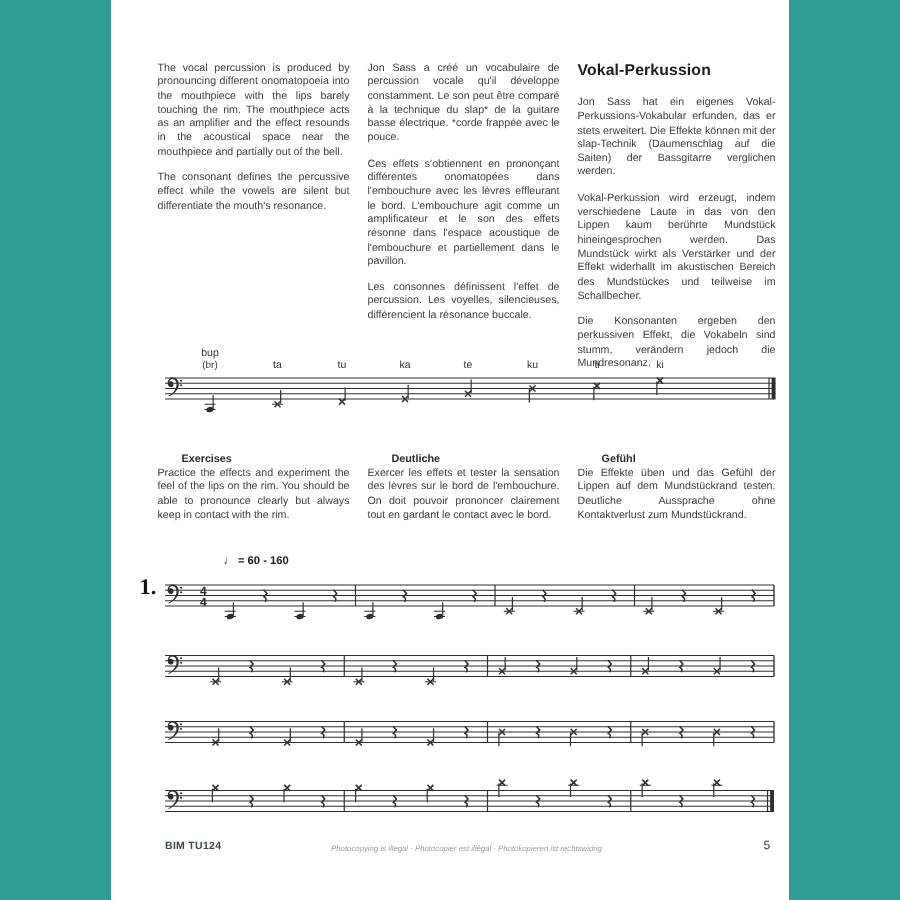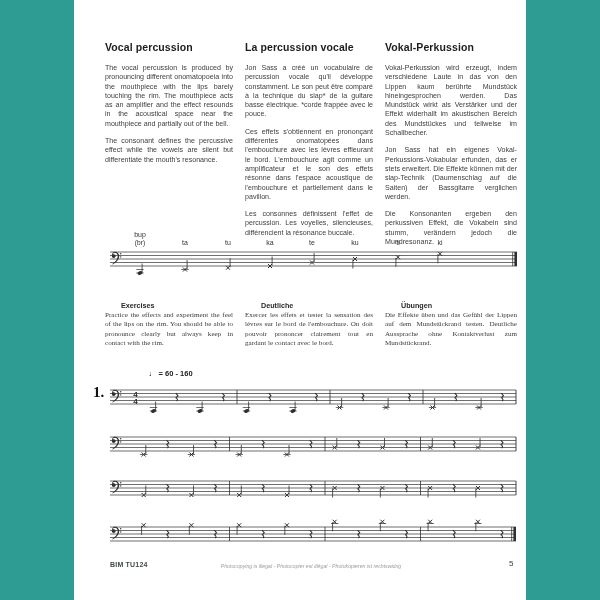--- a/index.html
+++ b/index.html
@@ -7,50 +7,48 @@
     width:600px;height:600px;position:relative;background:#ffffff;
     font-family:"Liberation Sans", sans-serif;overflow:hidden;
   }
   .abs{position:absolute;}
   .sidebar{position:absolute;top:0;width:74px;height:600px;}
   .cols{position:absolute;left:105px;width:412px;display:grid;
         grid-template-columns:128px 128px 132px;column-gap:12px;}
   .col .h{font-size:10.5px;font-weight:bold;color:#1c1c1c;margin:0 0 11px 0;letter-spacing:0.1px;}
   .col p{font-size:7.1px;line-height:9.3px;color:#3d3d3d;text-align:justify;margin:0 0 8px 0;}
   .ex-h{font-size:7.2px;font-weight:bold;color:#2a2a2a;margin:0 0 1px 0;padding-left:16px;}
-  .ex-p{font-size:7.1px;line-height:9.2px;color:#3d3d3d;text-align:justify;margin:0;font-family:Liberation Serif, serif;}
+  .ex-p{font-size:7.1px;line-height:9.2px;color:#3d3d3d;text-align:justify;margin:0;}
   .tempo{font-size:7.5px;font-weight:bold;color:#222;}
   .ex-number{font-family:"Liberation Serif", serif;font-size:15px;font-weight:bold;color:#111;}
   .foot-cat{font-size:7px;color:#3f4a48;font-weight:bold;letter-spacing:0.2px;}
   .foot-notice{font-size:5.2px;font-style:italic;color:#9aa0a0;text-align:center;width:412px;}
   .foot-page{font-size:8px;color:#3a3a3a;}
   svg text{font-family:"Liberation Sans", sans-serif;}
 </style>
 </head>
 <body style="background: rgb(255, 255, 255);">
 
 <div class="sidebar" style="left: 0px; background: rgb(46, 156, 146);"></div>
 <div class="sidebar" style="left: 526px; background: rgb(46, 156, 146);"></div>
 
 <div class="cols" style="top:41px;">
   <div class="col">
-    <div class="h">Vocal percussion</div>
     <p>The vocal percussion is produced by pronouncing different onomatopoeia into the mouthpiece with the lips barely touching the rim. The mouthpiece acts as an amplifier and the effect resounds in the acoustical space near the mouthpiece and partially out of the bell.</p>
     <p>The consonant defines the percussive effect while the vowels are silent but differentiate the mouth's resonance.</p>
   </div>
   <div class="col">
-    <div class="h">La percussion vocale</div>
     <p>Jon Sass a créé un vocabulaire de percussion vocale qu'il développe constamment. Le son peut être comparé à la technique du slap* de la guitare basse électrique. *corde frappée avec le pouce.</p>
     <p>Ces effets s'obtiennent en prononçant différentes onomatopées dans l'embouchure avec les lèvres effleurant le bord. L'embouchure agit comme un amplificateur et le son des effets résonne dans l'espace acoustique de l'embouchure et partiellement dans le pavillon.</p>
     <p>Les consonnes définissent l'effet de percussion. Les voyelles, silencieuses, différencient la résonance buccale.</p>
   </div>
   <div class="col">
     <div class="h">Vokal-Perkussion</div>
+    <p>Jon Sass hat ein eigenes Vokal-Perkussions-Vokabular erfunden, das er stets erweitert. Die Effekte können mit der slap-Technik (Daumenschlag auf die Saiten) der Bassgitarre verglichen werden.</p>
     <p>Vokal-Perkussion wird erzeugt, indem verschiedene Laute in das von den Lippen kaum berührte Mundstück hineingesprochen werden. Das Mundstück wirkt als Verstärker und der Effekt widerhallt im akustischen Bereich des Mundstückes und teilweise im Schallbecher.</p>
-    <p>Jon Sass hat ein eigenes Vokal-Perkussions-Vokabular erfunden, das er stets erweitert. Die Effekte können mit der slap-Technik (Daumenschlag auf die Saiten) der Bassgitarre verglichen werden.</p>
     <p>Die Konsonanten ergeben den perkussiven Effekt, die Vokabeln sind stumm, verändern jedoch die Mundresonanz.</p>
   </div>
 </div>
 
 <svg id="syllable-staff" class="abs" style="left:100px;top:226px;" width="425" height="64">
     <line x1="10" y1="26" x2="417" y2="26" stroke="#2f2f2f" stroke-width="0.7"></line>
     <line x1="10" y1="29.5" x2="417" y2="29.5" stroke="#2f2f2f" stroke-width="0.7"></line>
     <line x1="10" y1="33" x2="417" y2="33" stroke="#2f2f2f" stroke-width="0.7"></line>
     <line x1="10" y1="36.5" x2="417" y2="36.5" stroke="#2f2f2f" stroke-width="0.7"></line>
     <line x1="10" y1="40" x2="417" y2="40" stroke="#2f2f2f" stroke-width="0.7"></line>
@@ -101,21 +99,21 @@
 <div class="cols" style="top:301px;">
   <div class="col">
     <div class="ex-h">Exercises</div>
     <p class="ex-p">Practice the effects and experiment the feel of the lips on the rim. You should be able to pronounce clearly but always keep in contact with the rim.</p>
   </div>
   <div class="col">
     <div class="ex-h">Deutliche</div>
     <p class="ex-p">Exercer les effets et tester la sensation des lèvres sur le bord de l'embouchure. On doit pouvoir prononcer clairement tout en gardant le contact avec le bord.</p>
   </div>
   <div class="col">
-    <div class="ex-h">Übungen</div>
+    <div class="ex-h">Gefühl</div>
     <p class="ex-p">Die Effekte üben und das Gefühl der Lippen auf dem Mundstückrand testen. Deutliche Aussprache ohne Kontaktverlust zum Mundstückrand.</p>
   </div>
 </div>
 
 <div class="abs tempo" style="left:149px;top:369px;">♩ = 60 - 160</div>
 <div class="abs ex-number" style="left:93px;top:384px;">1.</div>
 
 <svg id="ex-staff-0" class="abs" style="left:90px;top:370px;" width="436" height="44">
     <line x1="20" y1="20" x2="426" y2="20" stroke="#2f2f2f" stroke-width="0.7"></line>
     <line x1="20" y1="23.5" x2="426" y2="23.5" stroke="#2f2f2f" stroke-width="0.7"></line>

